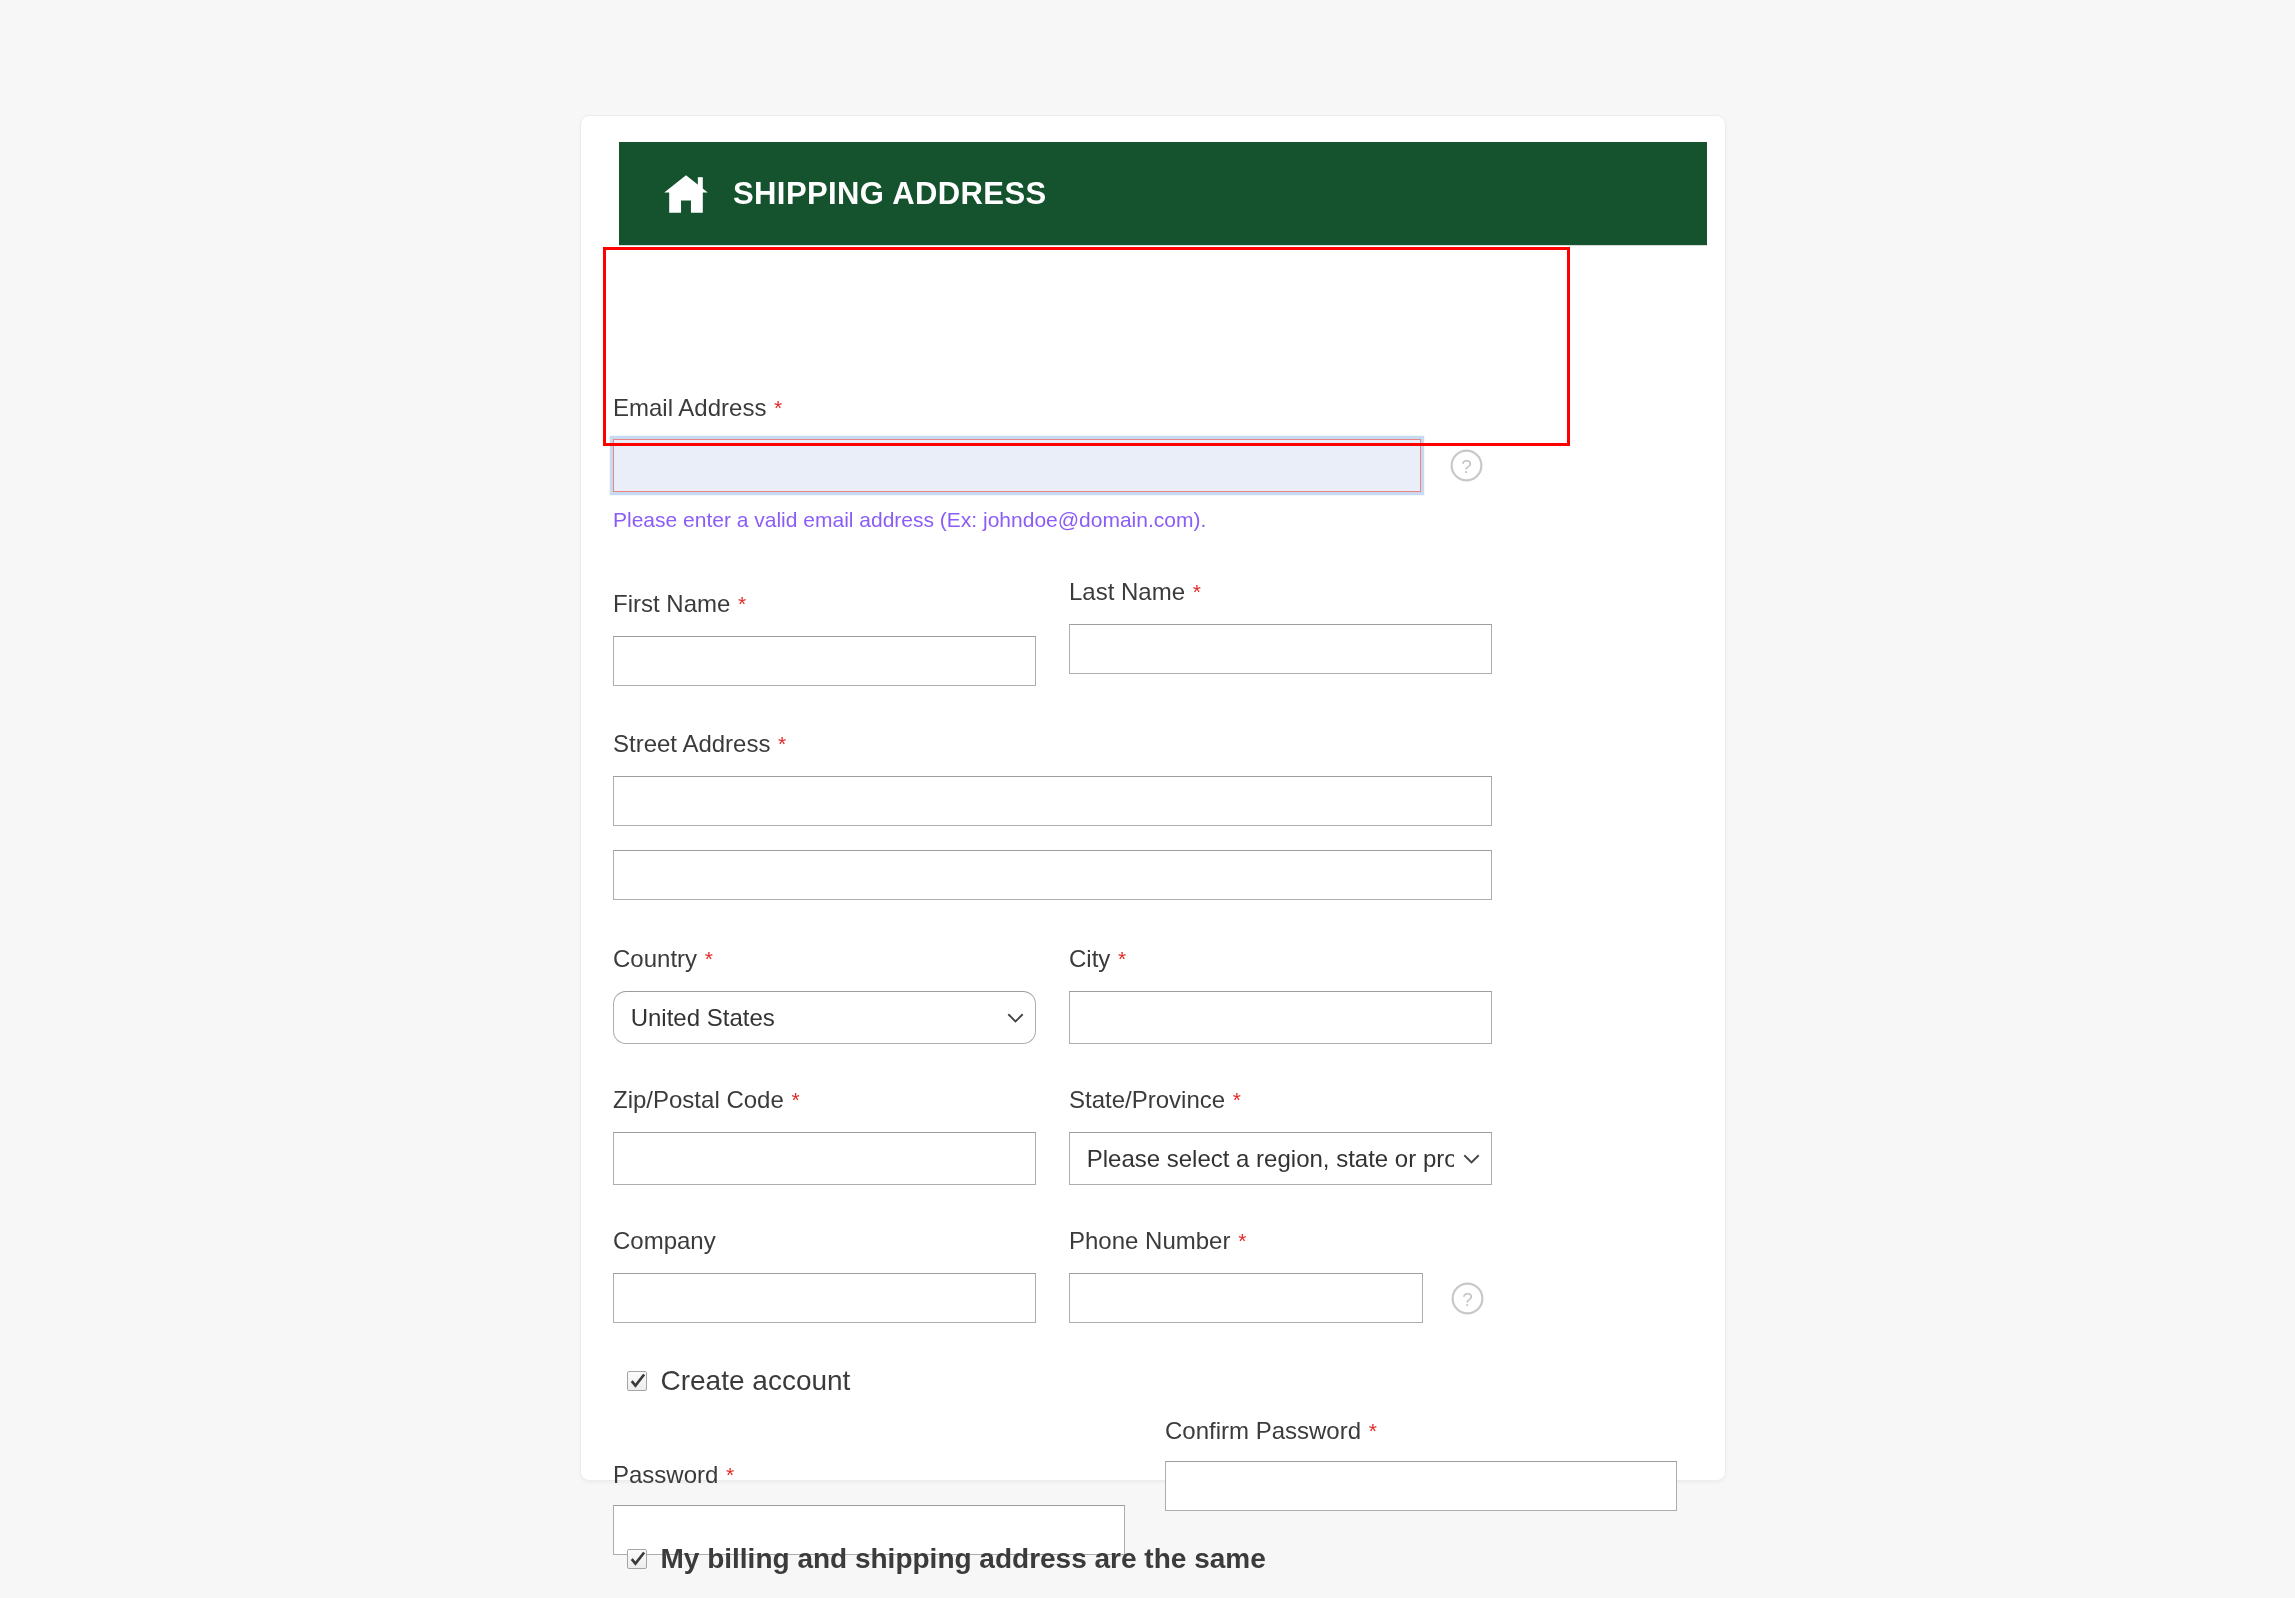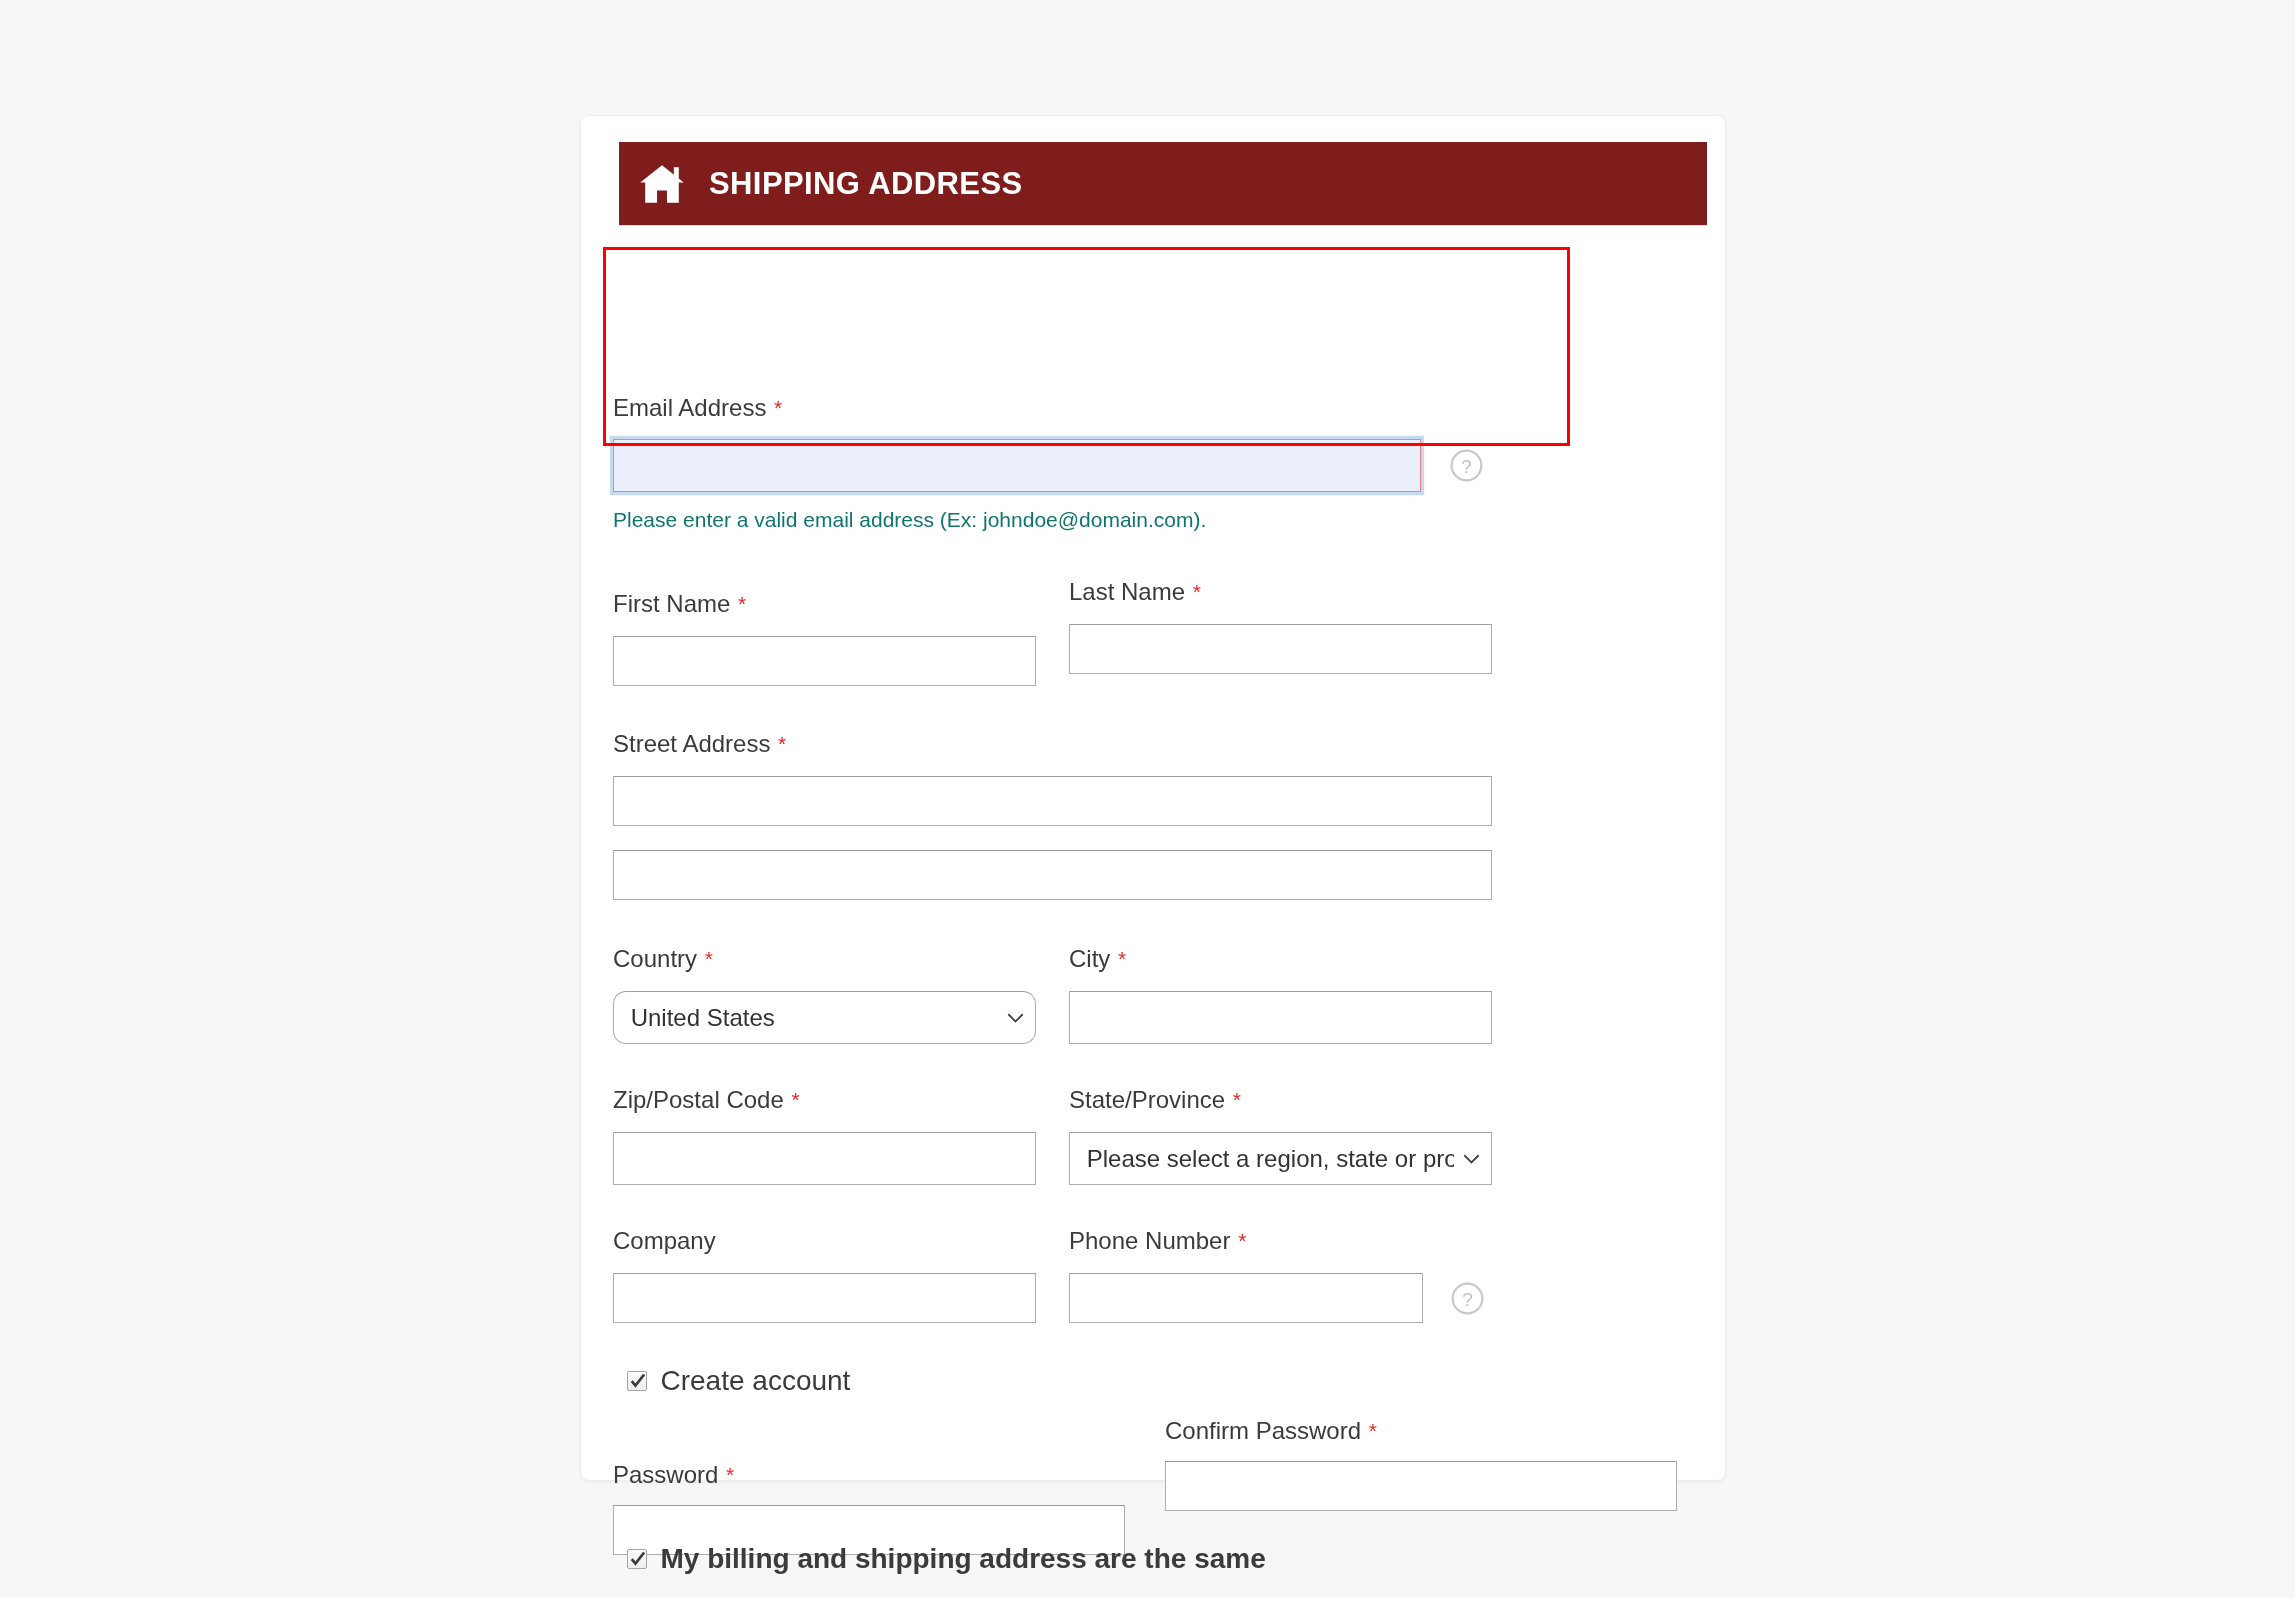--- a/index.html
+++ b/index.html
@@ -31,25 +31,25 @@
     border-radius: 9px;
     box-shadow: 0 1.3px 3.8px rgba(0,0,0,0.035);
   }
 
   
   .panel-header {
     position: absolute;
     left: 38px;
     top: 26px;
     width: 1088px;
-    height: 84px;
-    background: #7f1d1d;
+    height: 104px;
+    background: #14532d;
     display: flex;
     align-items: center;
-    padding-left: 20px;
+    padding-left: 44px;
     border-bottom: 1.9px solid #d9d9d9;
   }
   .home-icon { width: 46px; height: 42px; flex: none; }
   .panel-title {
     color: #ffffff;
     font-size: 31px;
     font-weight: bold;
     letter-spacing: 0.4px;
     margin-left: 24px;
     white-space: nowrap;
@@ -92,21 +92,21 @@
   
   .email-input {
     background: #e9eef9;
     border: 1.9px solid #ed8380;
     box-shadow: 0 0 0 3.2px rgba(151,190,230,0.55);
     height: 53px;
   }
 
   .error-msg {
     font-size: 21px;
-    color: #0f766e;
+    color: #8b5cf6;
     margin-top: 15.4px;
     white-space: nowrap;
   }
 
   
   .sel-wrap { position: relative; display: inline-block; }
   .sel-input {
     appearance: none;
     -webkit-appearance: none;
     background: #ffffff;

